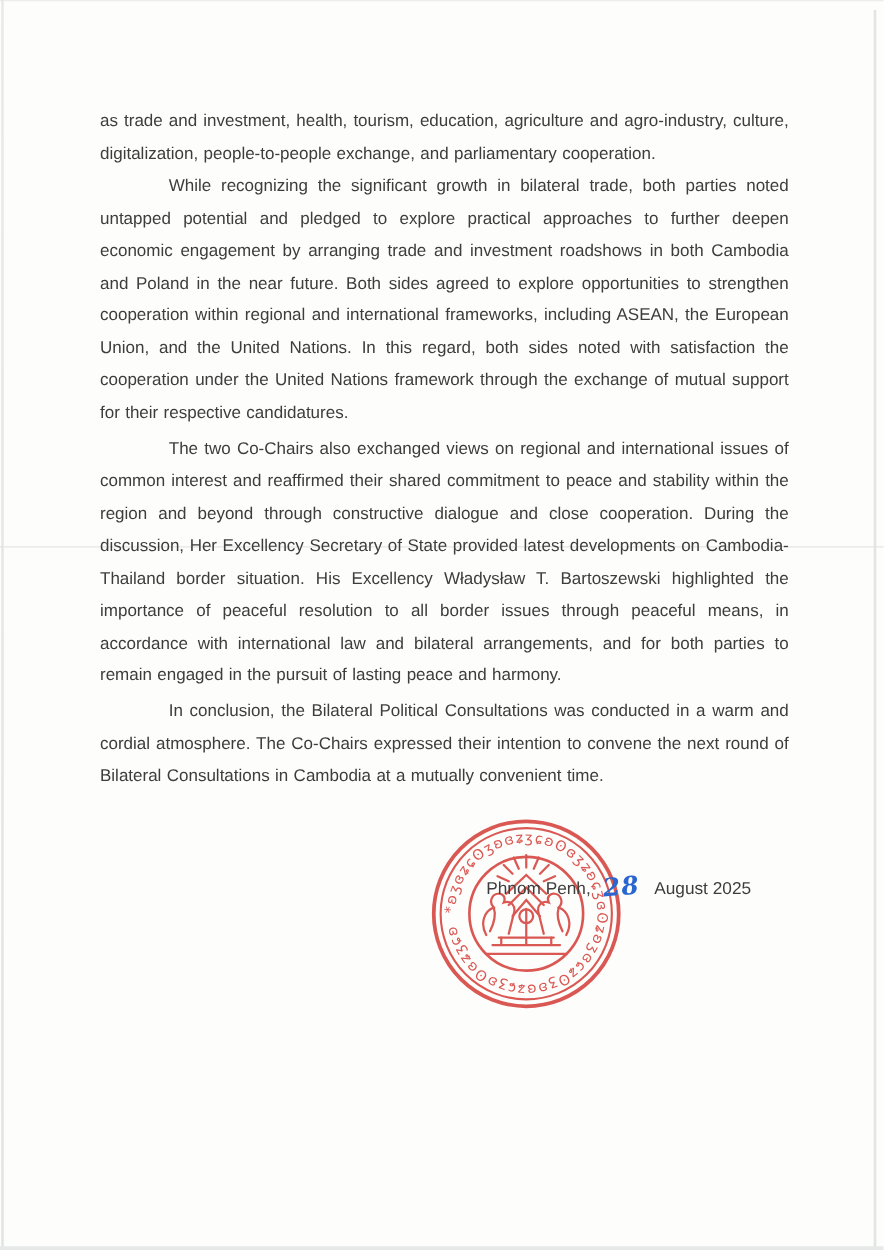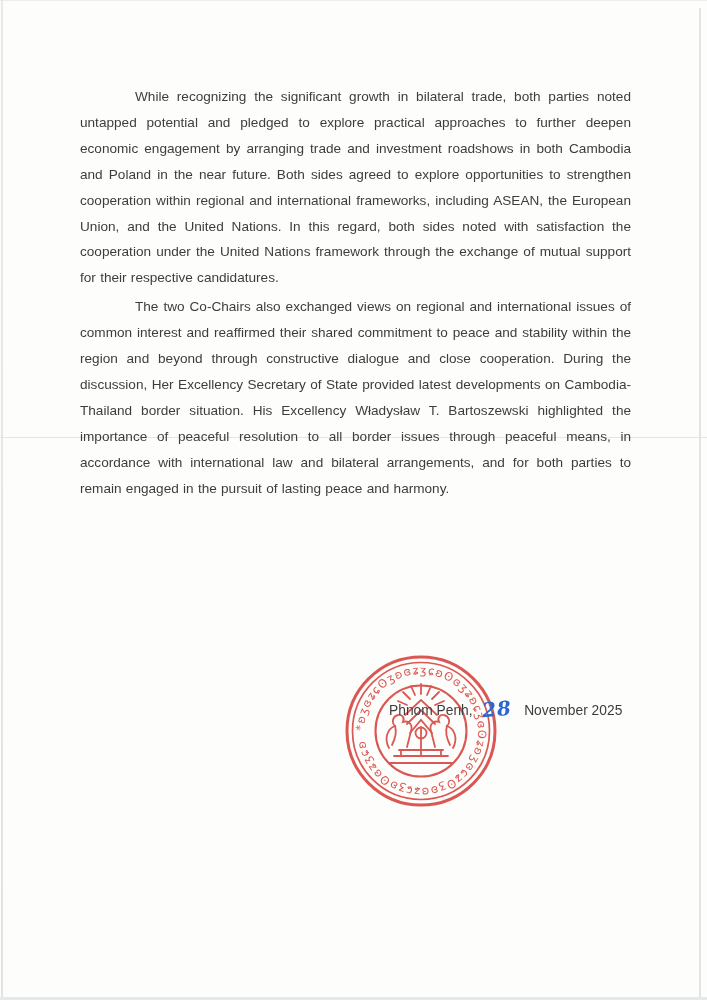--- a/index.html
+++ b/index.html
@@ -52,22 +52,24 @@
 
 <div class="page">
 
   <div class="edge-top"></div>
   <div class="edge-left"></div>
   <div class="edge-right"></div>
   <div class="edge-bottom"></div>
   <div class="artifact-line"></div>
 
   <div class="text-block">
+    <p class="para no-indent">as trade and investment, health, tourism, education, agriculture and agro-industry, culture, digitalization, people-to-people exchange, and parliamentary cooperation.</p>
     <p class="para">While recognizing the significant growth in bilateral trade, both parties noted untapped potential and pledged to explore practical approaches to further deepen economic engagement by arranging trade and investment roadshows in both Cambodia and Poland in the near future. Both sides agreed to explore opportunities to strengthen cooperation within regional and international frameworks, including ASEAN, the European Union, and the United Nations. In this regard, both sides noted with satisfaction the cooperation under the United Nations framework through the exchange of mutual support for their respective candidatures.</p>
     <p class="para gap">The two Co-Chairs also exchanged views on regional and international issues of common interest and reaffirmed their shared commitment to peace and stability within the region and beyond through constructive dialogue and close cooperation. During the discussion, Her Excellency Secretary of State provided latest developments on Cambodia-Thailand border situation. His Excellency Władysław T. Bartoszewski highlighted the importance of peaceful resolution to all border issues through peaceful means, in accordance with international law and bilateral arrangements, and for both parties to remain engaged in the pursuit of lasting peace and harmony.</p>
+    <p class="para gap">In conclusion, the Bilateral Political Consultations was conducted in a warm and cordial atmosphere. The Co-Chairs expressed their intention to convene the next round of Bilateral Consultations in Cambodia at a mutually convenient time.</p>
   </div>
 
   <div class="stamp">
     <svg width="156" height="156" viewBox="0 0 156 156">
       <defs>
         <path id="ringpath" d="M78,78 m-57,0 a57,57 0 1,1 114,0 a57,57 0 1,1 -114,0"></path>
       </defs>
       <g opacity="0.88">
 
         <circle cx="78" cy="78" r="74" fill="none" stroke="#d6423c" stroke-width="3"></circle>
@@ -98,16 +100,16 @@
           <path d="M56,97 L100,97 M51,103 L105,103 M46,110 L110,110"></path>
           <path d="M58,97 L58,103 M78,97 L78,103 M98,97 L98,103"></path>
         </g>
       </g>
     </svg>
   </div>
 
   <div class="dateline">
     <span class="place">Phnom Penh,</span>
     <span class="day">28</span>
-    <span class="monthyear">November 2025</span>
+    <span class="monthyear">August 2025</span>
   </div>
 
 </div>
 
 </body></html>

